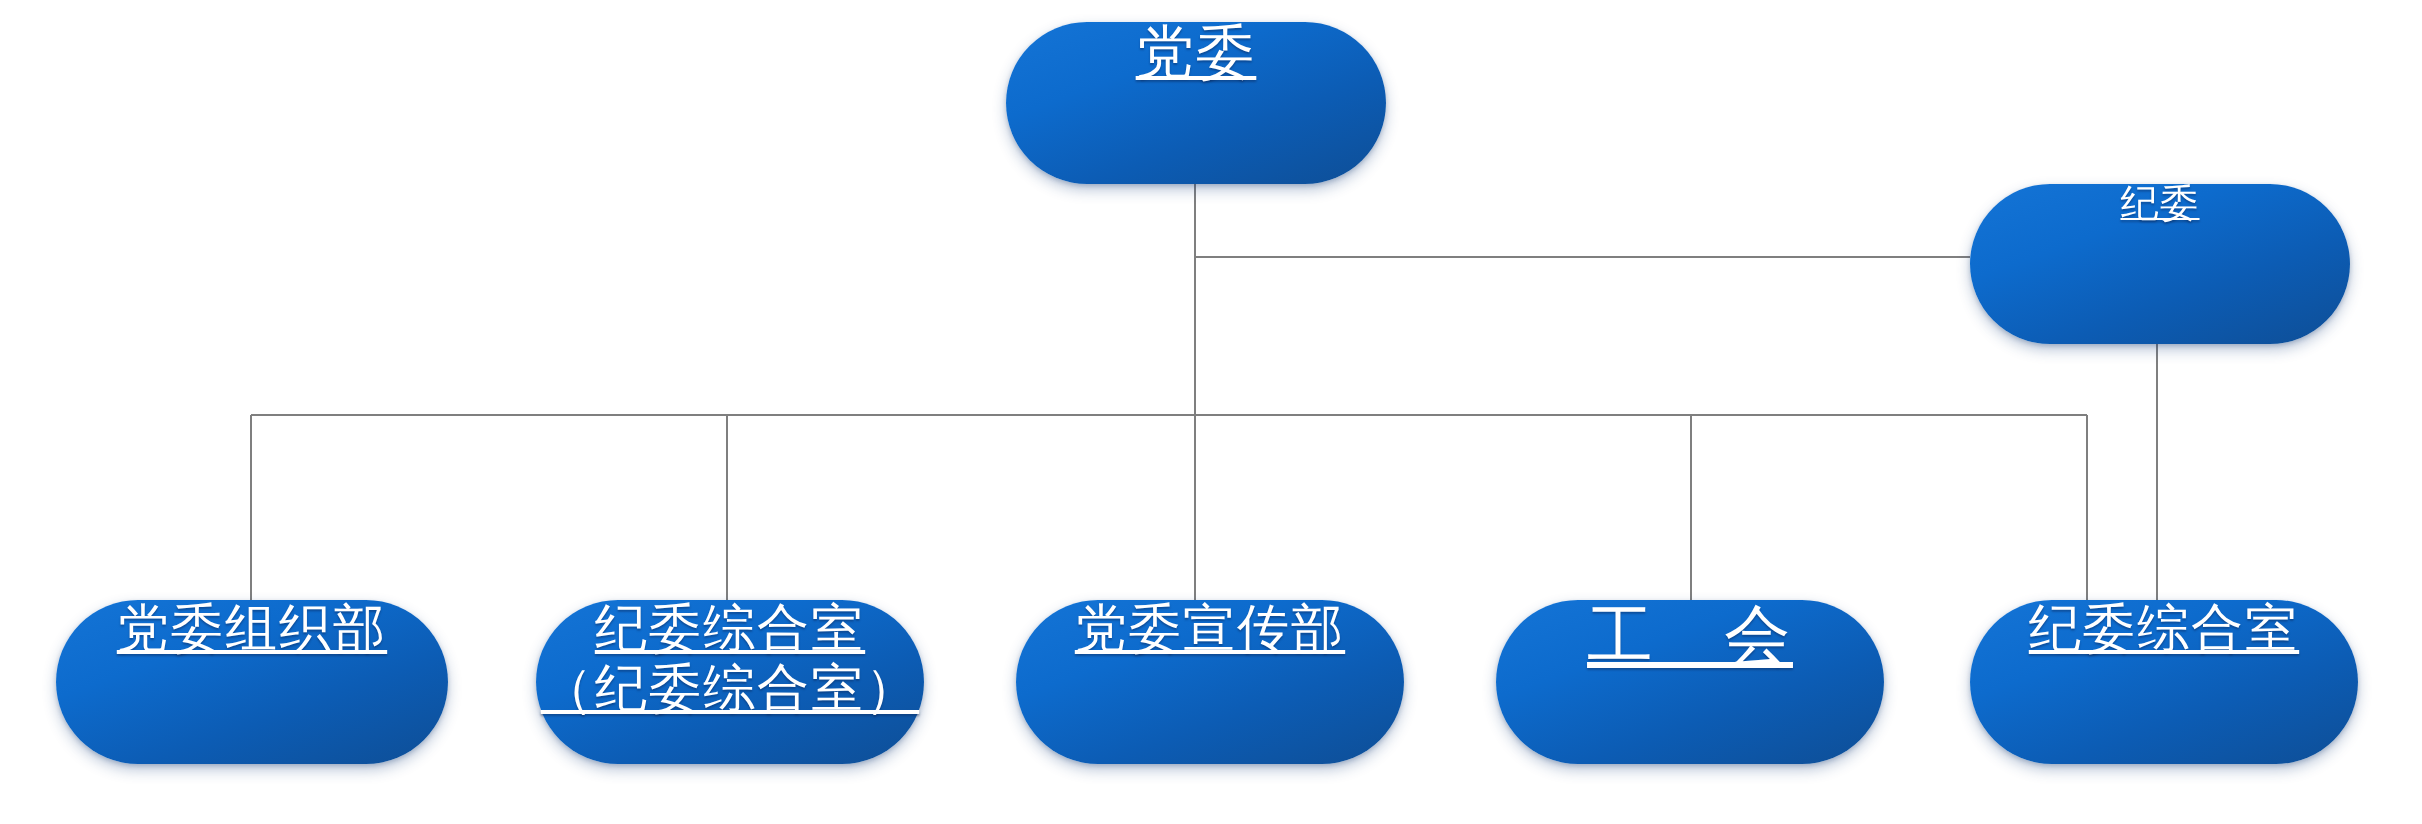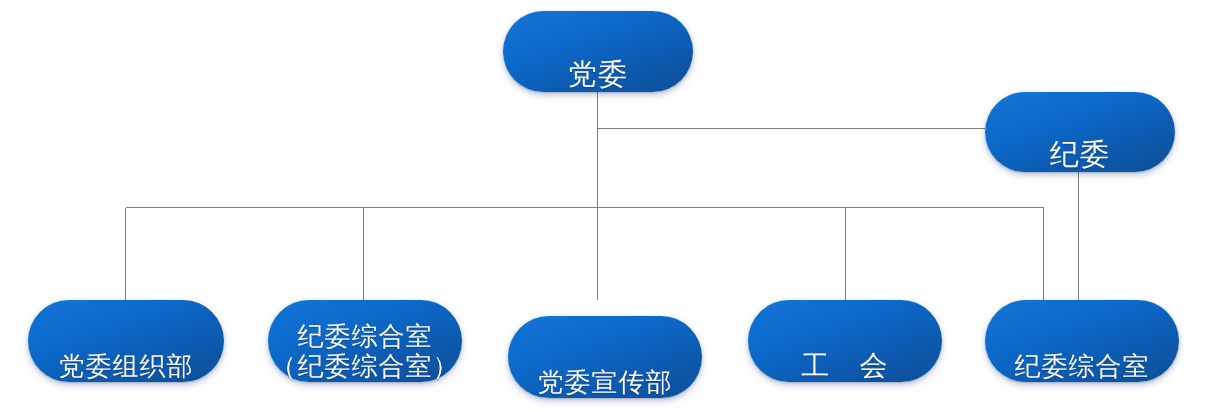--- a/index.html
+++ b/index.html
@@ -24,42 +24,43 @@
     width: 1211px;
     height: 412px;
     pointer-events: none;
   }
   .node {
     position: absolute;
     box-sizing: border-box;
     display: flex;
     flex-direction: column;
     align-items: center;
-    justify-content: flex-end;
+    justify-content: flex-start;
     border-radius: 999px;
     background: linear-gradient(160deg, #1474d6 0%, #0d6bcd 32%, #0c5cb4 64%, #0e4e96 100%);
     box-shadow: 0 3px 7px rgba(30, 70, 130, 0.30), 0 1px 2px rgba(20, 50, 100, 0.22);
     color: #ffffff;
     text-align: center;
     line-height: 1.16;
     letter-spacing: 0.04em;
     text-shadow: 0 1px 1px rgba(10, 40, 90, 0.45);
     z-index: 2;
+    text-decoration: underline;
   }
   .node .line {
     display: block;
     white-space: pre;
   }
   .node-root   { left: 503px; top: 11px;  width: 190px; height: 81px;  font-size: 29px; }
-  .node-jiwei  { left: 985px; top: 92px;  width: 190px; height: 80px;  font-size: 29px; }
+  .node-jiwei  { left: 985px; top: 92px;  width: 190px; height: 80px;  font-size: 19px; }
   .node-l3     { top: 300px; height: 82px; font-size: 26px; }
   .n-l3-1 { left: 28px;  width: 196px; }
   .n-l3-2 { left: 268px; width: 194px; }
-  .n-l3-3 { left: 508px; width: 194px; margin-top: 16px; }
-  .n-l3-4 { left: 748px; width: 194px; font-size: 28px; }
+  .n-l3-3 { left: 508px; width: 194px; }
+  .n-l3-4 { left: 748px; width: 194px; font-size: 33px; }
   .n-l3-5 { left: 985px; width: 194px; }
 </style>
 </head>
 <body>
 
 <div id="chart-canvas">
 
   <svg class="connector-layer" width="1211" height="412" viewBox="0 0 1211 412" xmlns="http://www.w3.org/2000/svg">
     <g stroke="#7f7f7f" stroke-width="1.2" fill="none" shape-rendering="crispEdges">
 

